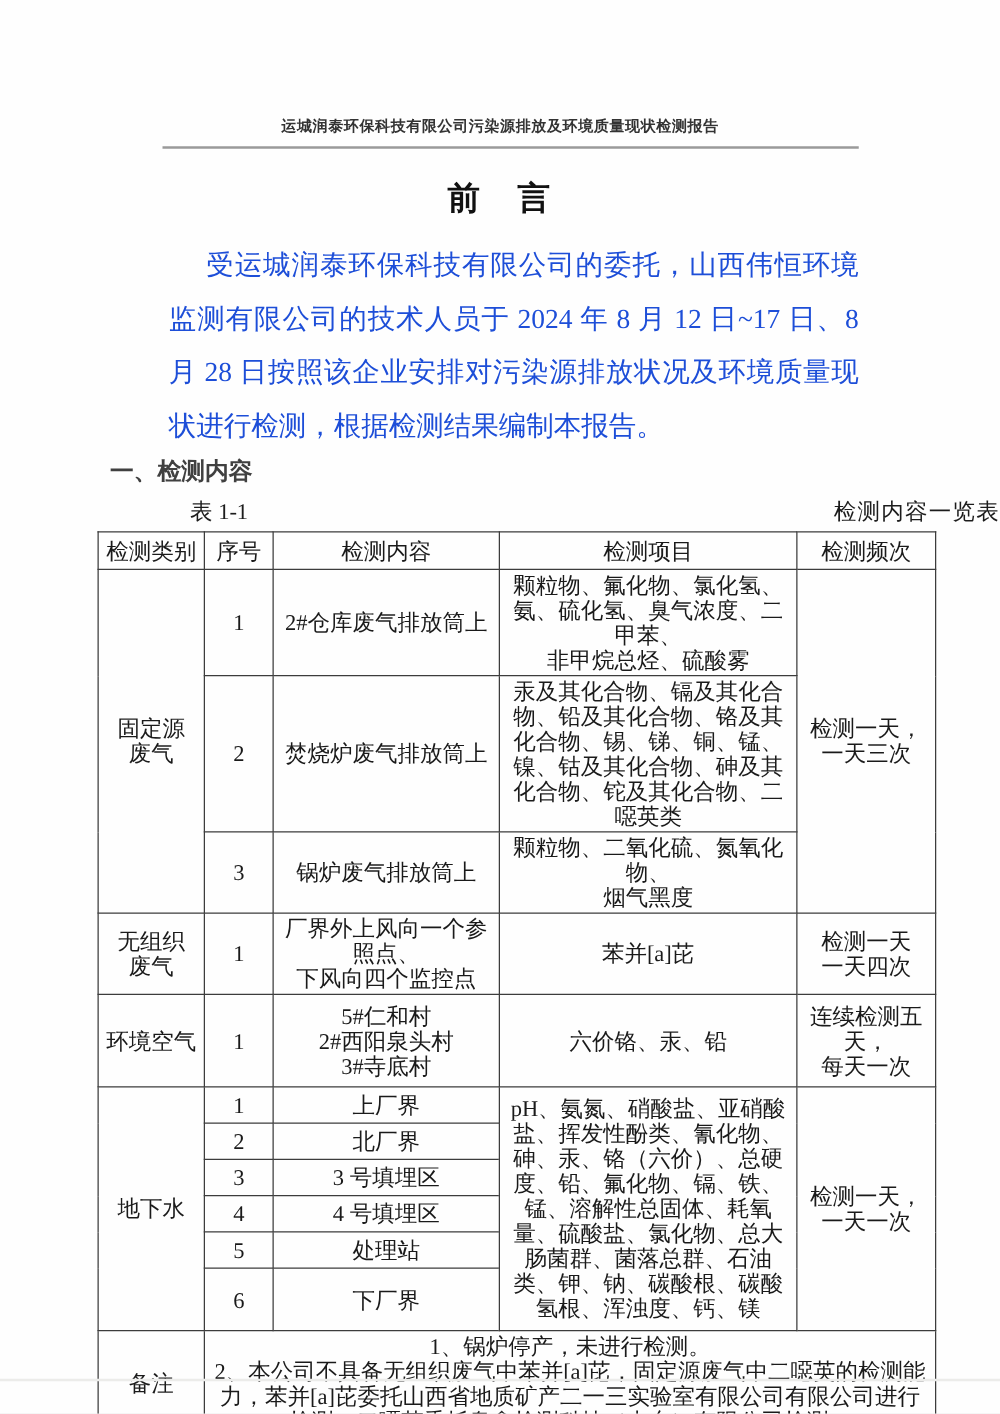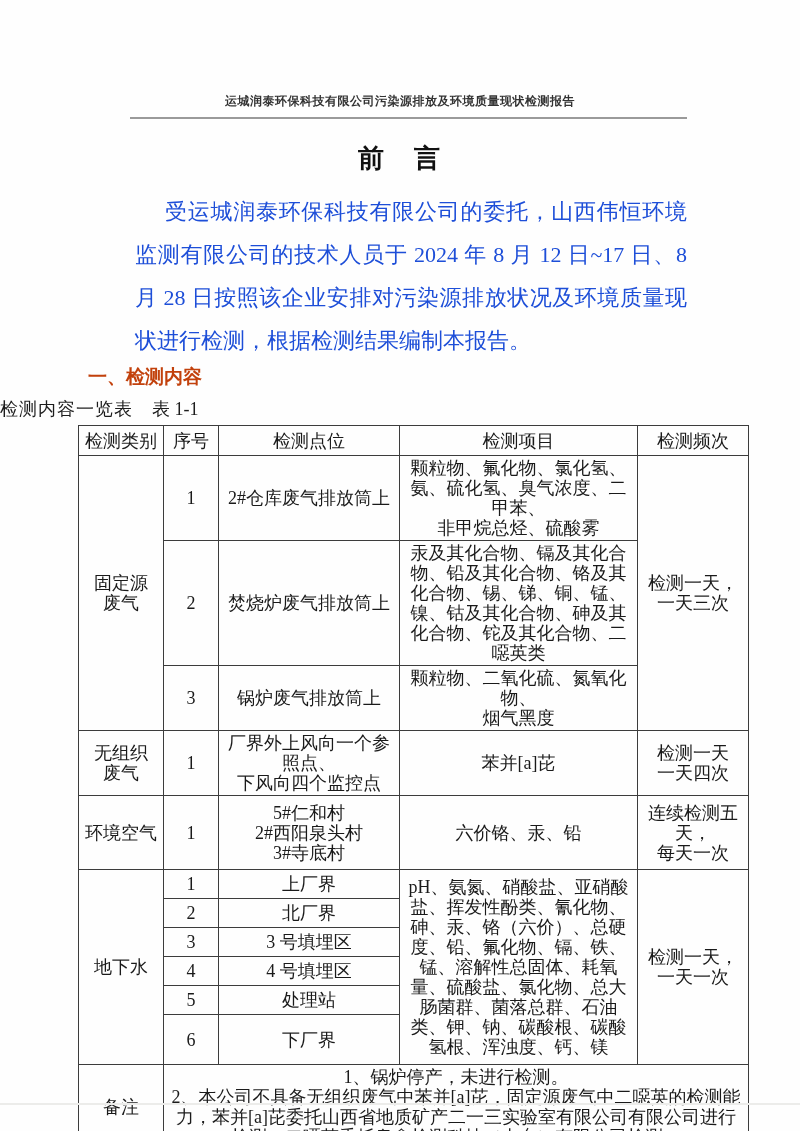--- a/index.html
+++ b/index.html
@@ -25,29 +25,29 @@
     margin:14px 0 0 135px;
     width:552px;
     font-size:22px;
     line-height:43px;
     text-align:justify;
     text-indent:30px;
     color:#1d4ed8;
   }
   .section-heading{
     margin:2px 0 0 88px;
-    font-size:19px;font-weight:bold;color:#c2410c;
+    font-size:19px;font-weight:bold;color:#404040;
   }
   .table-caption{
     position:relative;
     margin-top:7px;
     height:26px;
   }
   .tc-label{position:absolute;left:152px;top:0;font-size:18px;}
-  .tc-title{position:absolute;left:0;width:100%;text-align:left;top:0;font-size:18px;letter-spacing:1px;}
+  .tc-title{position:absolute;left:0;width:100%;text-align:right;top:0;font-size:18px;letter-spacing:1px;}
   table.monitor{
     margin:2px 0 0 78px;
     width:670px;
     border-collapse:collapse;
     table-layout:fixed;
   }
   table.monitor th,table.monitor td{
     border:1px solid #3c3c3c;
     font-weight:normal;
     font-size:18px;
@@ -113,21 +113,21 @@
       <col style="width:85px">
         <col style="width:55px">
         <col style="width:181px">
         <col style="width:238px">
         <col style="width:111px">
     </colgroup>
     <thead>
       <tr class="r-header">
         <th>检测类别</th>
         <th>序号</th>
-        <th>检测点位</th>
+        <th>检测内容</th>
         <th>检测项目</th>
         <th>检测频次</th>
       </tr>
     </thead>
     <tbody>
       <tr class="r-g0r1">
         <td rowspan="3">固定源
 废气</td>
         <td>1</td>
         <td>2#仓库废气排放筒上</td>

